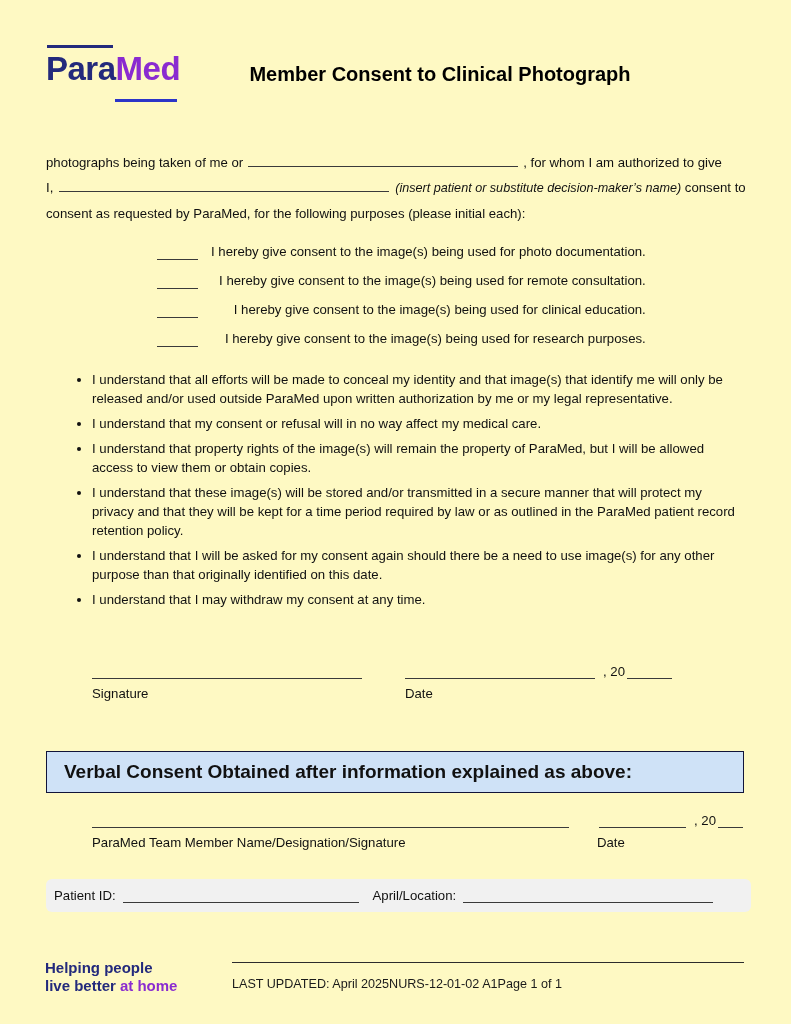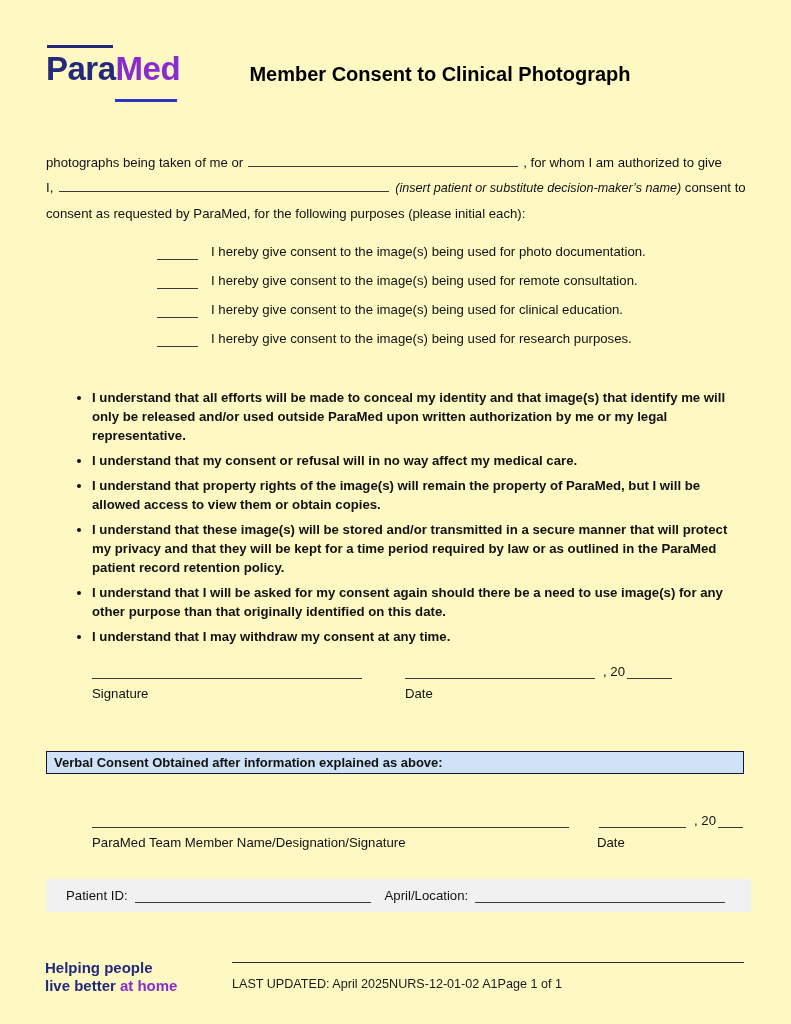--- a/index.html
+++ b/index.html
@@ -27,55 +27,55 @@
          font-size:20px; font-weight:bold; color:#000;}
   
   .intro{position:absolute; left:46px; top:150px; width:702px; font-size:13.2px; line-height:25px;}
   .intro .pline{white-space:nowrap;}
   .blank{display:inline-block; border-bottom:1.3px solid var(--line); height:13px; vertical-align:baseline;}
   .blank.b-name{width:330px; margin:0 6px;}
   .blank.b-other{width:270px; margin:0 5px;}
   .hint{font-style:italic; font-size:12.6px;}
   
   .initials{position:absolute; left:157px; top:243px;}
-  .initial-row{display:flex; align-items:flex-end; height:17px; margin-bottom:12px; font-size:13.2px;}
+  .initial-row{display:flex; align-items:flex-end; height:17px; margin-bottom:12px; font-size:13.2px;justify-content:space-between;}
   .blank.b-initial{width:41px; margin-right:13px; height:15px;}
   .initial-row .txt{line-height:16px;}
   
-  .bullets{position:absolute; left:66px; top:388px; width:672px;font-weight:bold;}
+  .bullets{position:absolute; left:66px; top:370px; width:672px;}
   .bullets ul{list-style:disc; padding-left:26px;}
   .bullets li{font-size:13.2px; line-height:19px; margin-bottom:6px;}
   
   .sig-block{position:absolute; left:92px; top:664px; display:flex; font-size:13.2px;}
   .sig-col{display:flex; flex-direction:column;}
   .sig-line{border-bottom:1.3px solid var(--line); height:15px;}
   .w-sig{width:270px;}
   .sig-label{margin-top:7px;}
   .date-col{margin-left:43px;}
   .date-line-row{display:flex; align-items:flex-end; height:15px; white-space:nowrap;}
   .w-date{width:190px;}
   .year-prefix{margin:0 2px 0 8px;}
   .w-year{width:45px;}
   
-  .banner{position:absolute; left:46px; top:751px; width:698px; height:23px;
+  .banner{position:absolute; left:46px; top:751px; width:698px; height:42px;
           background:var(--banner-bg); border:1.6px solid var(--banner-border);
-          font-size:13px; font-weight:bold; display:flex; align-items:center; padding:0 7px;}
+          font-size:19px; font-weight:bold; display:flex; align-items:center; padding:0 17px;}
   
   .team-block{position:absolute; left:92px; top:812px; width:652px; font-size:13.2px;}
   .team-lines{display:flex; align-items:flex-end; height:16px; white-space:nowrap;}
   .w-team{width:477px;}
   .team-gap{width:30px;}
   .w-team-date{width:87px;}
   .w-team-year{width:25px;}
   .team-labels{display:flex; margin-top:7px;}
   .team-label{width:505px;}
   
   .patient-band{position:absolute; left:46px; top:879px; width:705px; height:33px;
                 background:var(--band-bg); display:flex; align-items:center;
-                padding:0 20px; font-size:13.2px;}
+                padding:0 8px; font-size:13.2px;border-radius:6px;}
   .blank.b-pid{width:236px; margin-left:7px; height:15px;}
   .site-label{margin-left:14px;}
   .blank.b-site{width:250px; margin-left:7px; height:15px;}
   
   .tagline{position:absolute; left:45px; top:959px; font-size:15px; font-weight:bold;
            line-height:18px; color:var(--navy);}
   .tagline .at-home{color:var(--purple); margin-left:4px;}
   .footer-rule{position:absolute; left:232px; top:962px; width:512px; border-top:1.5px solid #2c2c2c;}
   .footer-row{position:absolute; left:232px; top:977px; width:512px; display:flex;
               justify-content:flex-start; font-size:12.6px; color:#1a1a1a;}

